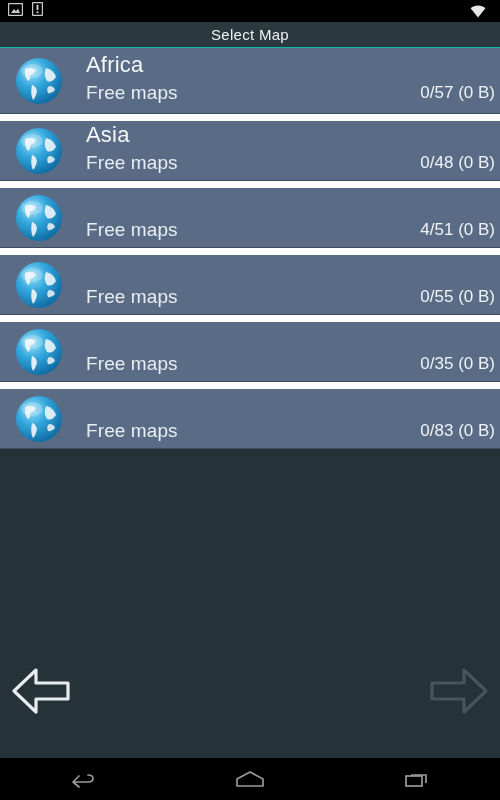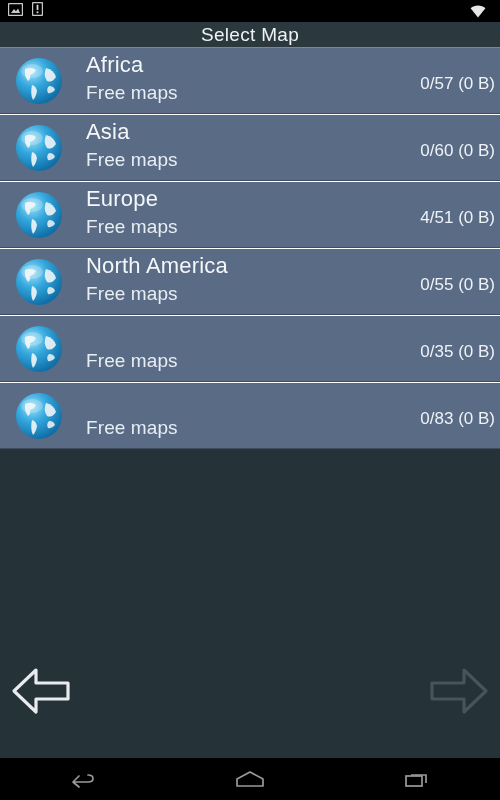--- a/index.html
+++ b/index.html
@@ -22,30 +22,30 @@
   .sb-time { color:#f2f2f2; font-size:13px; letter-spacing:.2px; padding-left:2px; }
   .sb-ico { display:block; }
 
   
   .titlebar {
     position:absolute; top:22px; left:0; width:500px; height:25px;
     background:#2b383e;
     display:flex; align-items:center; justify-content:center;
   }
   .titlebar .ttl {
-    color:#eef2f4; font-size:19px; line-height:19px; font-weight:400;
+    color:#eef2f4; font-size:15px; line-height:19px; font-weight:400;
     letter-spacing:.3px;
   }
 
   
   .list { position:absolute; top:47px; left:0; width:500px; }
   .row {
     position:relative; height:67px; width:500px;
     background:#5a6b85;
-    border-top:1px solid #ffffff;
+    border-top:7px solid #ffffff;
     border-bottom:1px solid #3e4c61;
     display:flex; align-items:center;
   }
   .row:first-child { border-top:1px solid #14b8a6; }
   .globe-wrap {
     width:78px; min-width:78px; height:67px;
     display:flex; align-items:center; justify-content:center;
   }
   .globe { display:block; }
   .row-text { flex:1; position:relative; height:67px; }
@@ -53,21 +53,21 @@
     position:absolute; left:8px; top:5px;
     color:#f4f7fa; font-size:22px; line-height:26px; font-weight:400;
     letter-spacing:.2px; white-space:nowrap;
   }
   .row-sub {
     position:absolute; left:8px; top:35px;
     color:#e8eef4; font-size:19px; line-height:21px; font-weight:400;
     letter-spacing:.1px; white-space:nowrap;
   }
   .row-count {
-    position:absolute; right:5px; top:26px;
+    position:absolute; right:5px; top:35px;
     color:#eef3f8; font-size:17px; line-height:21px; font-weight:400;
     white-space:nowrap;
   }
 
   
   .navarea {
     position:absolute; left:0; bottom:42px; width:500px; height:110px;
   }
   .arrow-btn { position:absolute; top:18px; }
   .arrow-left  { left:10px; }
@@ -170,55 +170,53 @@
           <path d="M12 14 q6 -3 11 1 q-2 4 -6 5 q1 4 -2 6 q-4 -5 -3 -12 Z" fill="#eef4f7" opacity=".92"></path>
           <path d="M19 30 q4 1 5 6 q-1 6 -4 9 q-3 -6 -1 -15 Z" fill="#eef4f7" opacity=".92"></path>
           <path d="M33 13 q8 2 10 9 q-4 6 -9 4 q-4 -6 -1 -13 Z" fill="#eef4f7" opacity=".9"></path>
           <path d="M36 31 q5 0 6 4 q-3 4 -7 3 q-2 -4 1 -7 Z" fill="#eef4f7" opacity=".85"></path>
           <ellipse cx="19" cy="16" rx="11" ry="7" fill="#ffffff" opacity=".22"></ellipse>
         </svg>
       </div>
       <div class="row-text">
         <span class="row-title">Asia</span>
         <span class="row-sub">Free maps</span>
-        <span class="row-count">0/60 (0 B)</span>
-      </div>
-    </div>
-
-    <div class="row">
-      <div class="globe-wrap">
-        <svg class="globe" width="52" height="52" viewBox="0 0 52 52">
-          <circle cx="26" cy="26" r="23" fill="url(#g0)"></circle>
-          <path d="M12 14 q6 -3 11 1 q-2 4 -6 5 q1 4 -2 6 q-4 -5 -3 -12 Z" fill="#eef4f7" opacity=".92"></path>
-          <path d="M19 30 q4 1 5 6 q-1 6 -4 9 q-3 -6 -1 -15 Z" fill="#eef4f7" opacity=".92"></path>
-          <path d="M33 13 q8 2 10 9 q-4 6 -9 4 q-4 -6 -1 -13 Z" fill="#eef4f7" opacity=".9"></path>
-          <path d="M36 31 q5 0 6 4 q-3 4 -7 3 q-2 -4 1 -7 Z" fill="#eef4f7" opacity=".85"></path>
-          <ellipse cx="19" cy="16" rx="11" ry="7" fill="#ffffff" opacity=".22"></ellipse>
-        </svg>
-      </div>
-      <div class="row-text">
-        <span class="row-title">Europe</span>
+        <span class="row-count">0/48 (0 B)</span>
+      </div>
+    </div>
+
+    <div class="row">
+      <div class="globe-wrap">
+        <svg class="globe" width="52" height="52" viewBox="0 0 52 52">
+          <circle cx="26" cy="26" r="23" fill="url(#g0)"></circle>
+          <path d="M12 14 q6 -3 11 1 q-2 4 -6 5 q1 4 -2 6 q-4 -5 -3 -12 Z" fill="#eef4f7" opacity=".92"></path>
+          <path d="M19 30 q4 1 5 6 q-1 6 -4 9 q-3 -6 -1 -15 Z" fill="#eef4f7" opacity=".92"></path>
+          <path d="M33 13 q8 2 10 9 q-4 6 -9 4 q-4 -6 -1 -13 Z" fill="#eef4f7" opacity=".9"></path>
+          <path d="M36 31 q5 0 6 4 q-3 4 -7 3 q-2 -4 1 -7 Z" fill="#eef4f7" opacity=".85"></path>
+          <ellipse cx="19" cy="16" rx="11" ry="7" fill="#ffffff" opacity=".22"></ellipse>
+        </svg>
+      </div>
+      <div class="row-text">
         <span class="row-sub">Free maps</span>
         <span class="row-count">4/51 (0 B)</span>
       </div>
     </div>
 
     <div class="row">
       <div class="globe-wrap">
         <svg class="globe" width="52" height="52" viewBox="0 0 52 52">
           <circle cx="26" cy="26" r="23" fill="url(#g0)"></circle>
           <path d="M12 14 q6 -3 11 1 q-2 4 -6 5 q1 4 -2 6 q-4 -5 -3 -12 Z" fill="#eef4f7" opacity=".92"></path>
           <path d="M19 30 q4 1 5 6 q-1 6 -4 9 q-3 -6 -1 -15 Z" fill="#eef4f7" opacity=".92"></path>
           <path d="M33 13 q8 2 10 9 q-4 6 -9 4 q-4 -6 -1 -13 Z" fill="#eef4f7" opacity=".9"></path>
           <path d="M36 31 q5 0 6 4 q-3 4 -7 3 q-2 -4 1 -7 Z" fill="#eef4f7" opacity=".85"></path>
           <ellipse cx="19" cy="16" rx="11" ry="7" fill="#ffffff" opacity=".22"></ellipse>
         </svg>
       </div>
       <div class="row-text">
-        <span class="row-title">North America</span>
         <span class="row-sub">Free maps</span>
         <span class="row-count">0/55 (0 B)</span>
       </div>
     </div>
 
     <div class="row">
       <div class="globe-wrap">
         <svg class="globe" width="52" height="52" viewBox="0 0 52 52">
           <circle cx="26" cy="26" r="23" fill="url(#g0)"></circle>
           <path d="M12 14 q6 -3 11 1 q-2 4 -6 5 q1 4 -2 6 q-4 -5 -3 -12 Z" fill="#eef4f7" opacity=".92"></path>

